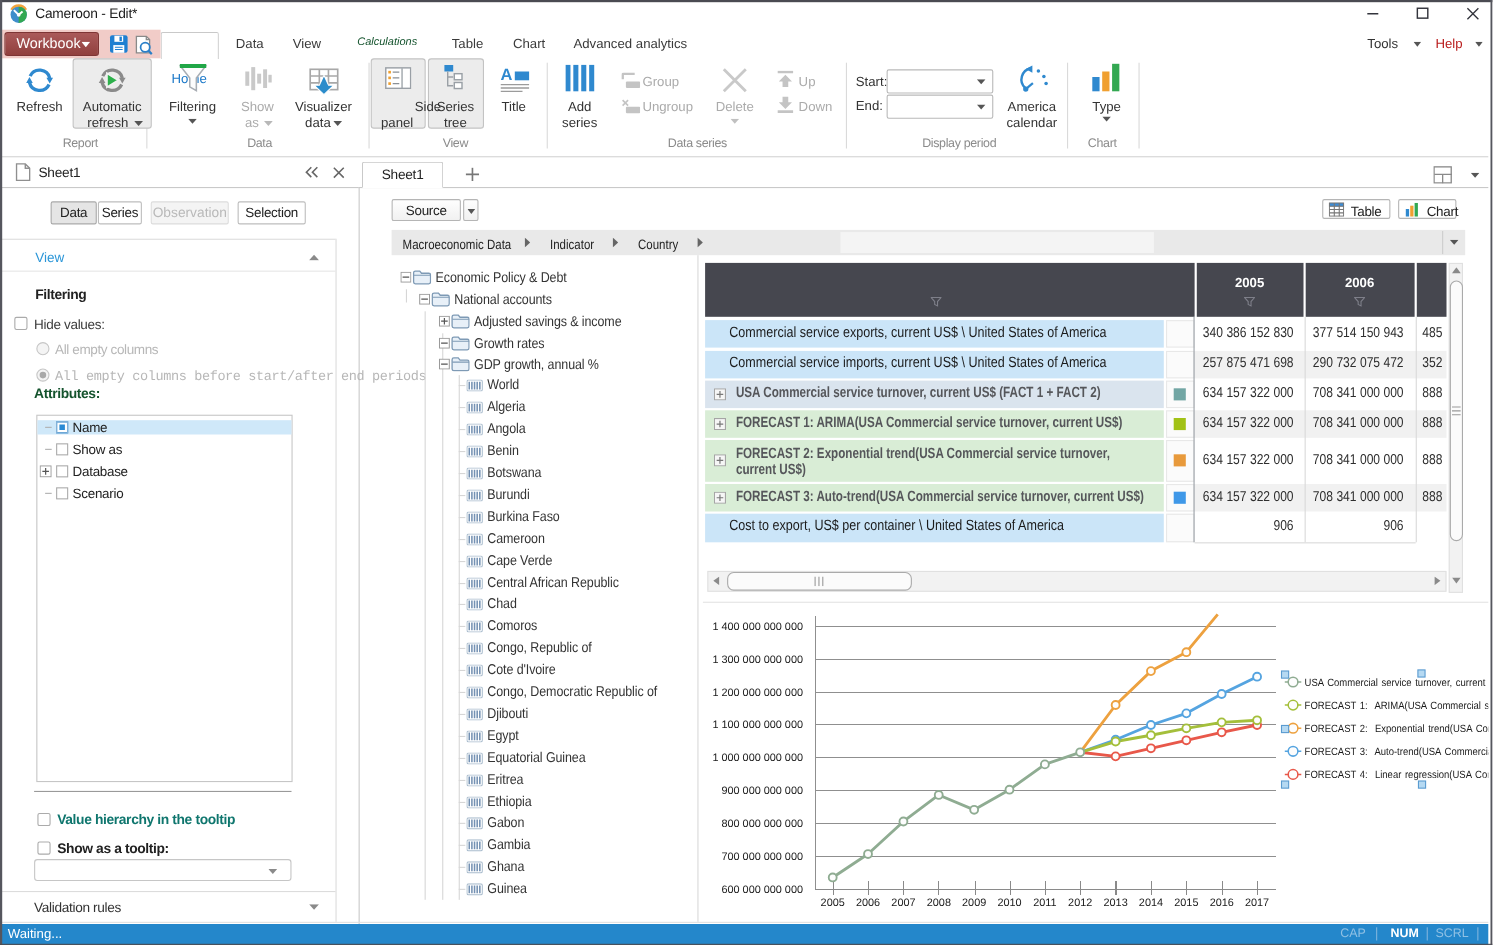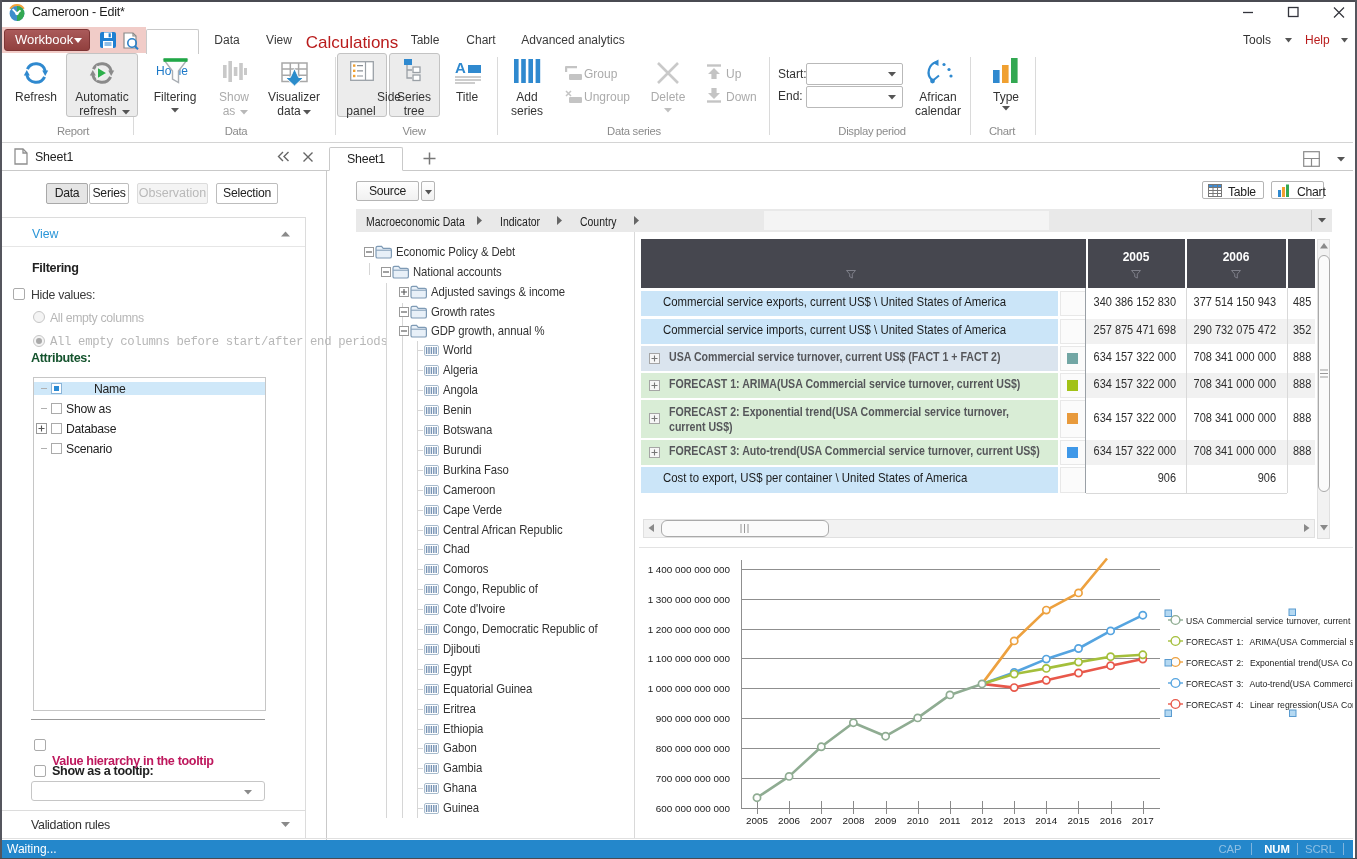--- a/index.html
+++ b/index.html
@@ -42,21 +42,21 @@
       <path d="M6.5 13 h7 M6.5 15 h7" stroke="#1f7fd1" stroke-width="1"></path>
  <path d="M26 3 h9 l3 3 v12 h-12 Z" fill="#fff" stroke="#8a8a8a" stroke-width="1.2"></path>
  <path d="M35 3 v3 h3" fill="none" stroke="#8a8a8a" stroke-width="1.2"></path>
  <circle cx="34" cy="13" r="4.2" fill="none" stroke="#2a7fc8" stroke-width="1.6"></circle>
  <path d="M37 16.2 l3 3" stroke="#2a7fc8" stroke-width="2"></path>
 </svg>
 <div class="abs" style="left:146px;top:29px;width:53px;height:25px;background:#fff;border:1px solid #c9c9c9;border-bottom:none;border-radius:2px 2px 0 0;"></div>
 <div class="txt" style="left:172px;top:33px;transform:translateX(-50%);font-size:12px;color:#1b78c8;margin-top:31px;">Home</div>
 <div class="txt" style="left:227px;top:33px;transform:translateX(-50%);font-size:12px;color:#3a3a3a;">Data</div>
 <div class="txt" style="left:279px;top:33px;transform:translateX(-50%);font-size:12px;color:#3a3a3a;">View</div>
-<div class="txt" style="left:352px;top:33px;transform:translateX(-50%);font-size:17px;color:#b91c1c;">Calculations</div>
+<div class="txt" style="left:352px;top:33px;transform:translateX(-50%);font-size:10px;color:#14532d;font-style:italic;">Calculations</div>
 <div class="txt" style="left:425px;top:33px;transform:translateX(-50%);font-size:12px;color:#3a3a3a;">Table</div>
 <div class="txt" style="left:481px;top:33px;transform:translateX(-50%);font-size:12px;color:#3a3a3a;">Chart</div>
 <div class="txt" style="left:573px;top:33px;transform:translateX(-50%);font-size:12px;color:#3a3a3a;">Advanced analytics</div>
 
 <div class="txt" style="left:1243px;top:33px;font-size:12px;color:#333;">Tools</div>
 <svg class="abs" style="left:1285px;top:38px;" width="7" height="5">
       <path d="M0 0 h7 l-3.5 4.5 Z" fill="#555"></path>
     </svg>
 <div class="txt" style="left:1305px;top:33px;font-size:12px;color:#b91c1c;">Help</div>
 <svg class="abs" style="left:1341px;top:38px;" width="7" height="5">
@@ -222,21 +222,21 @@
  <path d="M8 21 A 10.5 10.5 0 0 1 13 3" fill="none" stroke="#2f89cf" stroke-width="2.2"></path>
  <path d="M14.5 0.5 l-6 3.2 6 3.4 Z" fill="#2f89cf"></path>
  <g fill="#2f89cf">
         <circle cx="20" cy="5.5" r="1.6"></circle>
         <circle cx="25" cy="10.5" r="1.6"></circle>
         <circle cx="27" cy="17" r="1.6"></circle>
       </g>
  <path d="M9 21.5 l6-5" stroke="#2f89cf" stroke-width="2"></path>
       <circle cx="8.5" cy="22" r="2.4" fill="#2f89cf"></circle>
 </svg>
-<div class="txt" style="left:938px;top:90px;transform:translateX(-50%);font-size:12px;color:#333;">African</div>
+<div class="txt" style="left:938px;top:90px;transform:translateX(-50%);font-size:12px;color:#333;">America</div>
 <div class="txt" style="left:938px;top:104px;transform:translateX(-50%);font-size:12px;color:#333;">calendar</div>
 
 <svg class="abs" style="left:992px;top:57px;" width="28" height="30" viewBox="0 0 28 30">
  <rect x="1" y="13" width="6.6" height="13" fill="#2f89cf"></rect>
  <rect x="10" y="8" width="6.6" height="18" fill="#f0a030"></rect>
  <rect x="19" y="1" width="6.6" height="25" fill="#33a852"></rect>
 </svg>
 <div class="txt" style="left:1006px;top:90px;transform:translateX(-50%);font-size:12px;color:#333;">Type</div>
 <svg class="abs" style="left:1002px;top:106px;" width="8" height="5">
       <path d="M0 0 h8 l-4 4.5 Z" fill="#555"></path>
@@ -272,36 +272,36 @@
 <div class="abs" style="left:33px;top:311px;width:12px;height:12px;border:1px solid #c6c6c6;border-radius:50%;background:#f4f4f4;"></div>
 <div class="txt" style="left:50px;top:311px;font-size:12.3px;letter-spacing:-0.35px;color:#b7b7b7;">All empty columns</div>
 <div class="abs" style="left:33px;top:335px;width:12px;height:12px;border:1px solid #c6c6c6;border-radius:50%;background:#f4f4f4;"></div>
 <div class="abs" style="left:36px;top:338px;width:6px;height:6px;border-radius:50%;background:#a9a9a9;"></div>
 <div class="txt" style="left:50px;top:335px;font-size:12.3px;letter-spacing:-0.35px;color:#b7b7b7;font-family:Liberation Mono, monospace;">All empty columns before start/after end periods</div>
 <div class="txt" style="left:31px;top:351px;font-size:12.6px;letter-spacing:-0.35px;font-weight:bold;color:#14532d;">Attributes:</div>
 <div class="abs" style="left:33px;top:377px;width:233px;height:334px;border:1px solid #c6c6c6;background:#fff;"></div>
 <div class="abs" style="left:34px;top:382px;width:231px;height:13px;background:#cfe8f9;"></div>
 <div class="hline" style="left:41px;top:388px;width:6px;background:#b0b0b0;"></div>
 <div class="abs" style="left:51px;top:383px;width:11px;height:11px;border:1px solid #8ab4d8;background:#2a8ad4;box-shadow:inset 0 0 0 2px #fff;"></div>
-<div class="txt" style="left:66px;top:382px;font-size:12.2px;letter-spacing:-0.25px;color:#222;margin-left:28px;">Name</div>
+<div class="txt" style="left:66px;top:382px;font-size:12.2px;letter-spacing:-0.25px;color:#222;">Name</div>
 <div class="hline" style="left:41px;top:408px;width:6px;background:#b0b0b0;"></div>
 <div class="abs" style="left:51px;top:403px;width:11px;height:11px;border:1px solid #ababab;background:#fff;"></div>
 <div class="txt" style="left:66px;top:402px;font-size:12.2px;letter-spacing:-0.25px;color:#222;">Show as</div>
 <svg class="abs" style="left:36px;top:423px;" width="11" height="11" viewBox="0 0 11 11">
  <rect x="0.5" y="0.5" width="10" height="10" fill="#fff" stroke="#9a9a9a"></rect>
  <path d="M2.5 5.5 h6 M5.5 2.5 v6" stroke="#555" stroke-width="1.1"></path>
 </svg>
 <div class="abs" style="left:51px;top:423px;width:11px;height:11px;border:1px solid #ababab;background:#fff;"></div>
 <div class="txt" style="left:66px;top:422px;font-size:12.2px;letter-spacing:-0.25px;color:#222;">Database</div>
 <div class="hline" style="left:41px;top:448px;width:6px;background:#b0b0b0;"></div>
 <div class="abs" style="left:51px;top:443px;width:11px;height:11px;border:1px solid #ababab;background:#fff;"></div>
 <div class="txt" style="left:66px;top:442px;font-size:12.2px;letter-spacing:-0.25px;color:#222;">Scenario</div>
 <div class="hline" style="left:31px;top:719px;width:234px;background:#9a9a9a;"></div>
 <div class="abs" style="left:34px;top:739px;width:12px;height:12px;border:1px solid #ababab;border-radius:2px;background:#fff;"></div>
-<div class="txt" style="left:52px;top:738px;font-size:12.6px;letter-spacing:-0.35px;font-weight:bold;color:#be185d;margin-top:16px;">Value hierarchy in the tooltip</div>
+<div class="txt" style="left:52px;top:738px;font-size:12.6px;letter-spacing:-0.35px;font-weight:bold;color:#0f766e;">Value hierarchy in the tooltip</div>
 <div class="abs" style="left:34px;top:765px;width:12px;height:12px;border:1px solid #ababab;border-radius:2px;background:#fff;"></div>
 <div class="txt" style="left:52px;top:764px;font-size:12.6px;letter-spacing:-0.35px;font-weight:bold;color:#222;">Show as a tooltip:</div>
 <div class="abs" style="left:31px;top:781px;width:234px;height:20px;border:1px solid #c6c6c6;border-radius:3px;background:#fff;">
  <svg class="abs" style="right:12px;top:8px;" width="8" height="5">
         <path d="M0 0 h8 l-4 4.5 Z" fill="#8a8a8a"></path>
       </svg>
     </div>
 <div class="hline" style="left:0;top:810px;width:305px;background:#dcdcdc;"></div>
 <div class="txt" style="left:31px;top:818px;font-size:12.4px;letter-spacing:-0.3px;color:#333;">Validation rules</div>
 <svg class="abs" style="left:281px;top:822px;" width="9" height="6">

